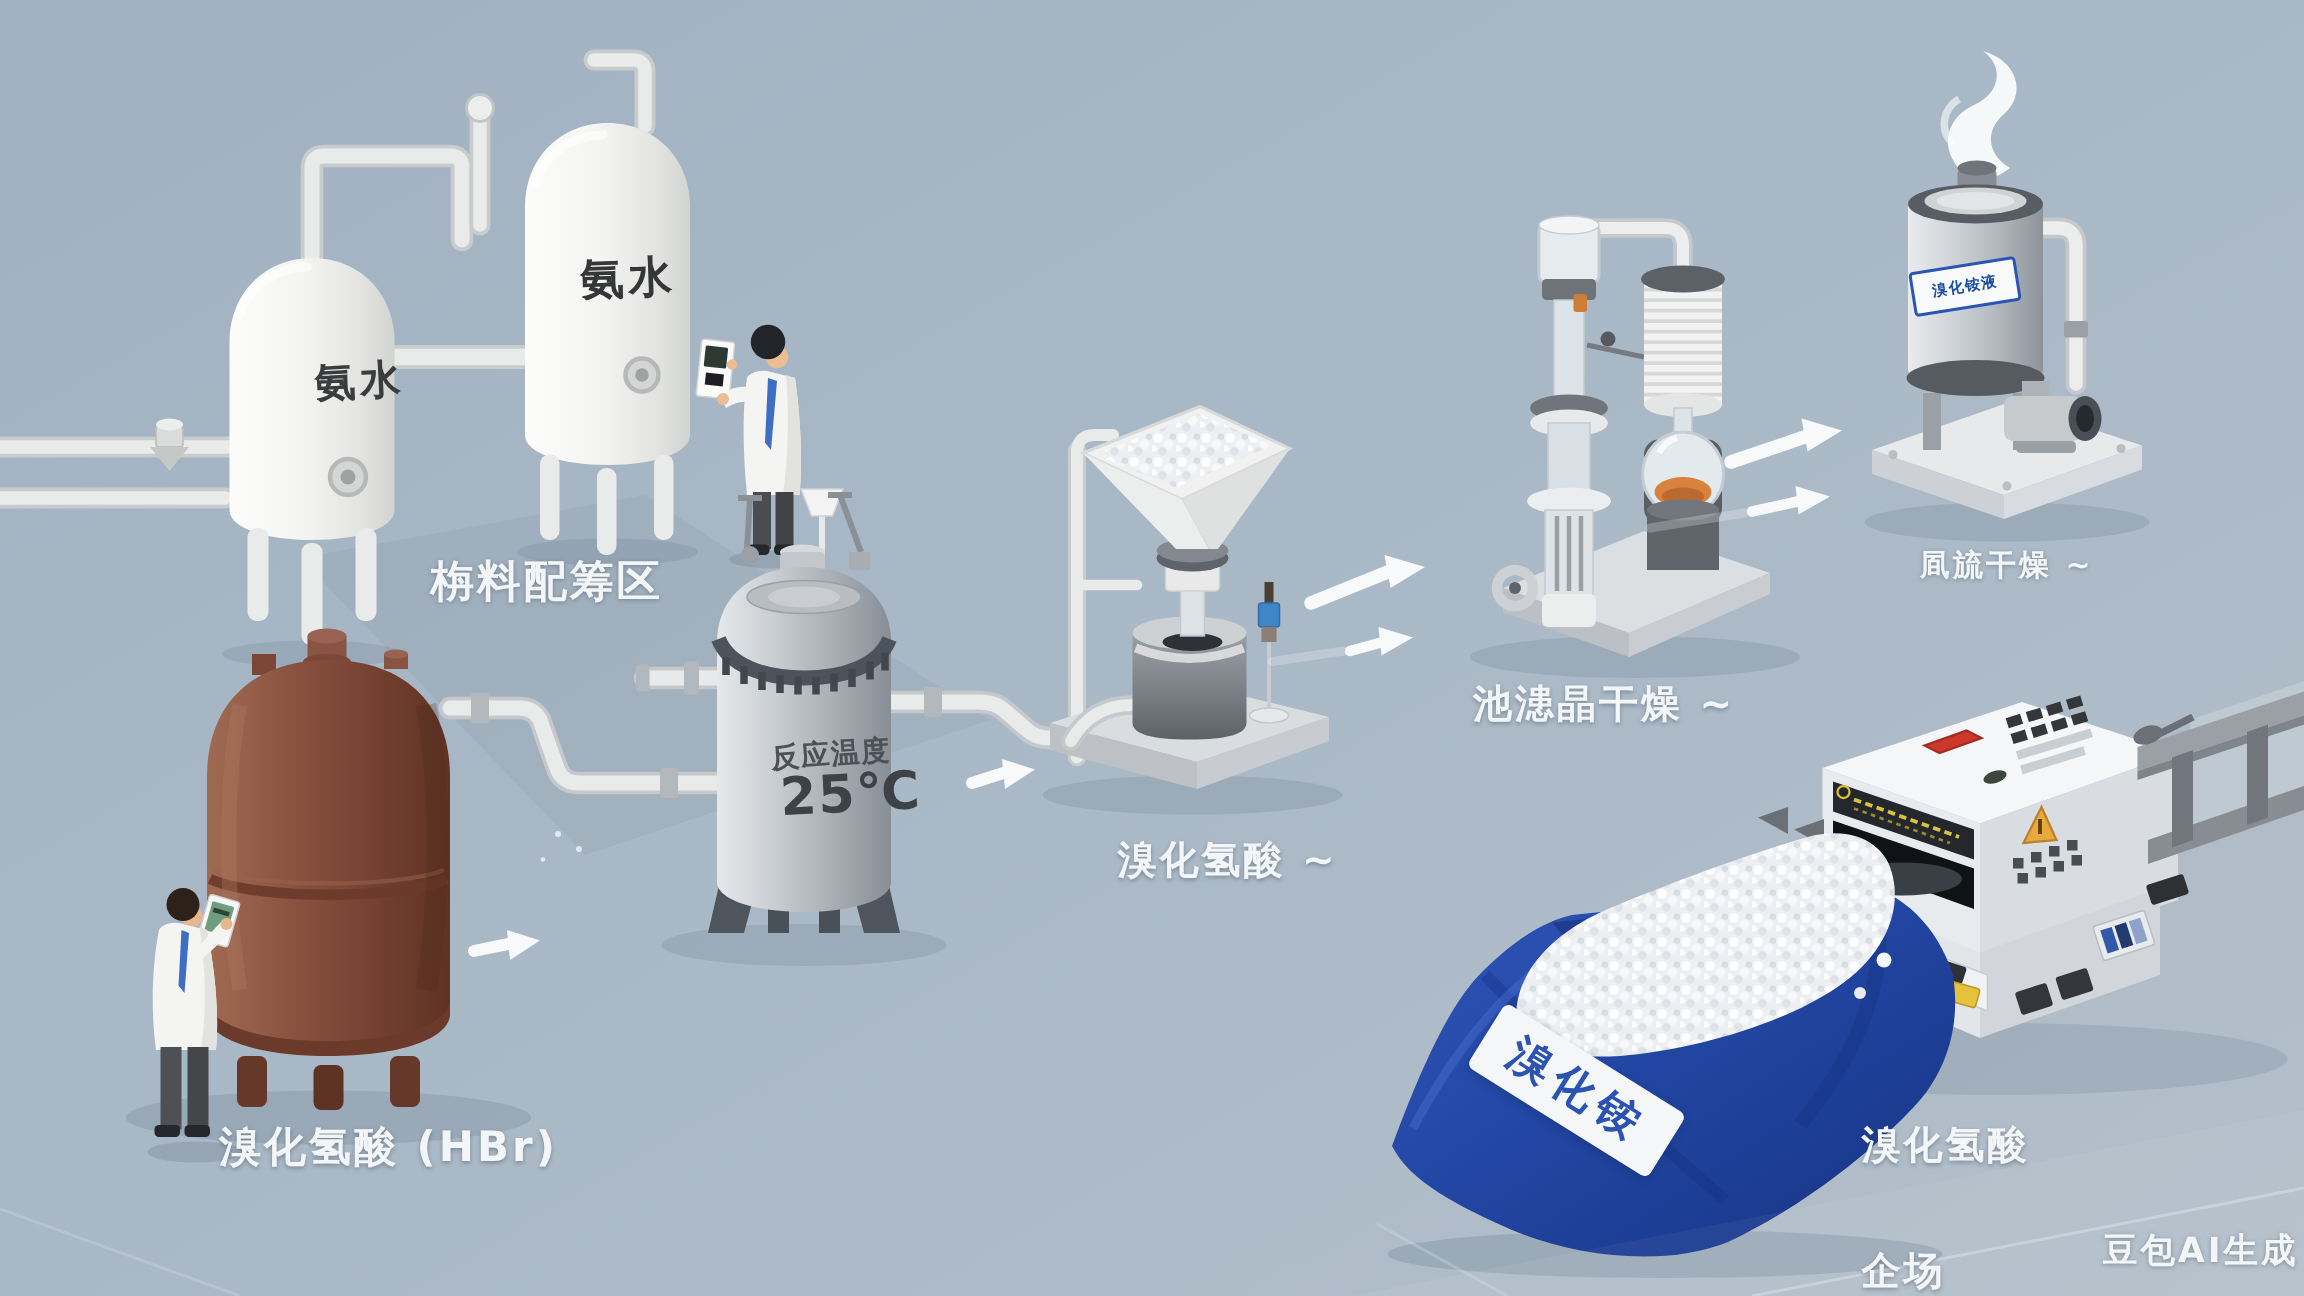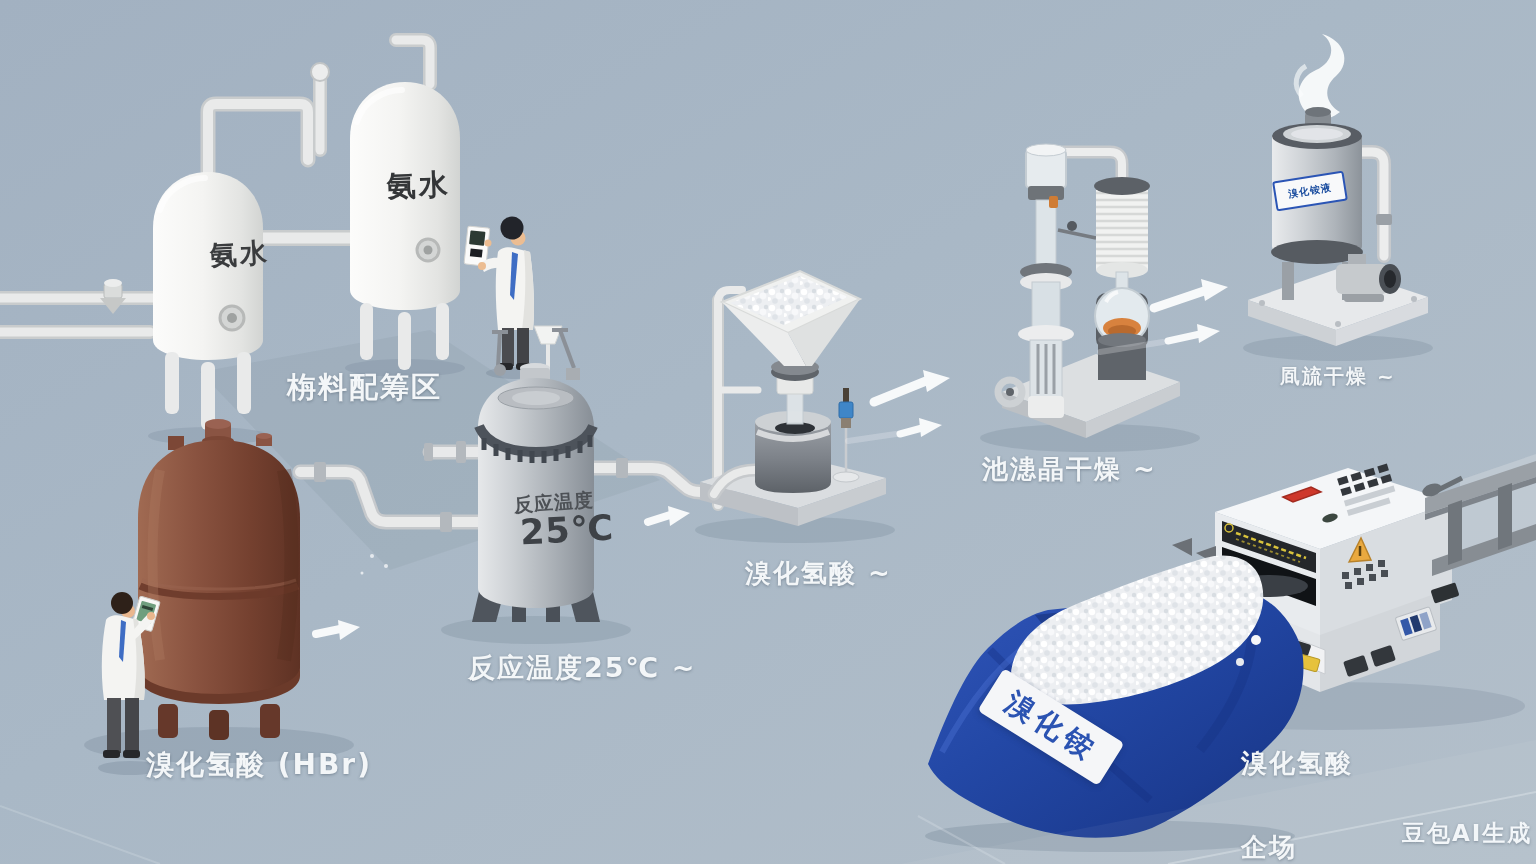--- a/index.html
+++ b/index.html
@@ -453,21 +453,20 @@
   <path d="M0,806 L160,864" stroke-width="2" opacity=".25"></path>
 </g>
 </svg>
 
 <div class="lbl-dark" style="left:210px;top:236px;font-size:27px;transform:rotate(-3deg);">氨水</div>
 <div class="lbl-dark" style="left:387px;top:166px;font-size:29px;transform:rotate(-2deg);color:#343638;">氨水</div>
 <div class="lbl" style="left:287px;top:368px;font-size:29px;">栴料配筹区</div>
 <div class="lbl" style="left:146px;top:746px;font-size:28px;">溴化氢酸 (HBr)</div>
 <div class="lbl-dark" style="left:514px;top:490px;font-size:19px;color:#4d5156;transform:rotate(-4deg);letter-spacing:1px;">反应温度</div>
 <div class="lbl-dark" style="left:520px;top:510px;font-size:35px;color:#3e4247;transform:rotate(-3deg);letter-spacing:1px;">25℃</div>
-<div class="lbl" style="left:468px;top:650px;font-size:27px;">反应温度25℃ ~</div>
 <div class="lbl" style="left:745px;top:556px;font-size:26px;">溴化氢酸 ~</div>
 <div class="lbl" style="left:982px;top:452px;font-size:26px;">池漶晶干燥 ~</div>
 <div class="lbl" style="left:1280px;top:363px;font-size:20px;">凮旈干燥 ~</div>
 <div class="tag" style="left:1274px;top:176px;width:68px;height:26px;font-size:10px;transform:rotate(-9deg);letter-spacing:1px;">溴化铵液</div>
 <div class="baglabel" style="left:980px;top:702px;width:142px;height:50px;font-size:29px;letter-spacing:5px;transform:rotate(32deg);">溴化铵</div>
 <div class="lbl" style="left:1241px;top:746px;font-size:26px;">溴化氢酸</div>
 <div class="lbl" style="left:1241px;top:786px;font-size:26px;margin-top:44px;">企场</div>
 <div class="watermark" style="left:1402px;top:818px;font-size:23px;text-align:center;">豆包AI生成</div>
 </div>
 

